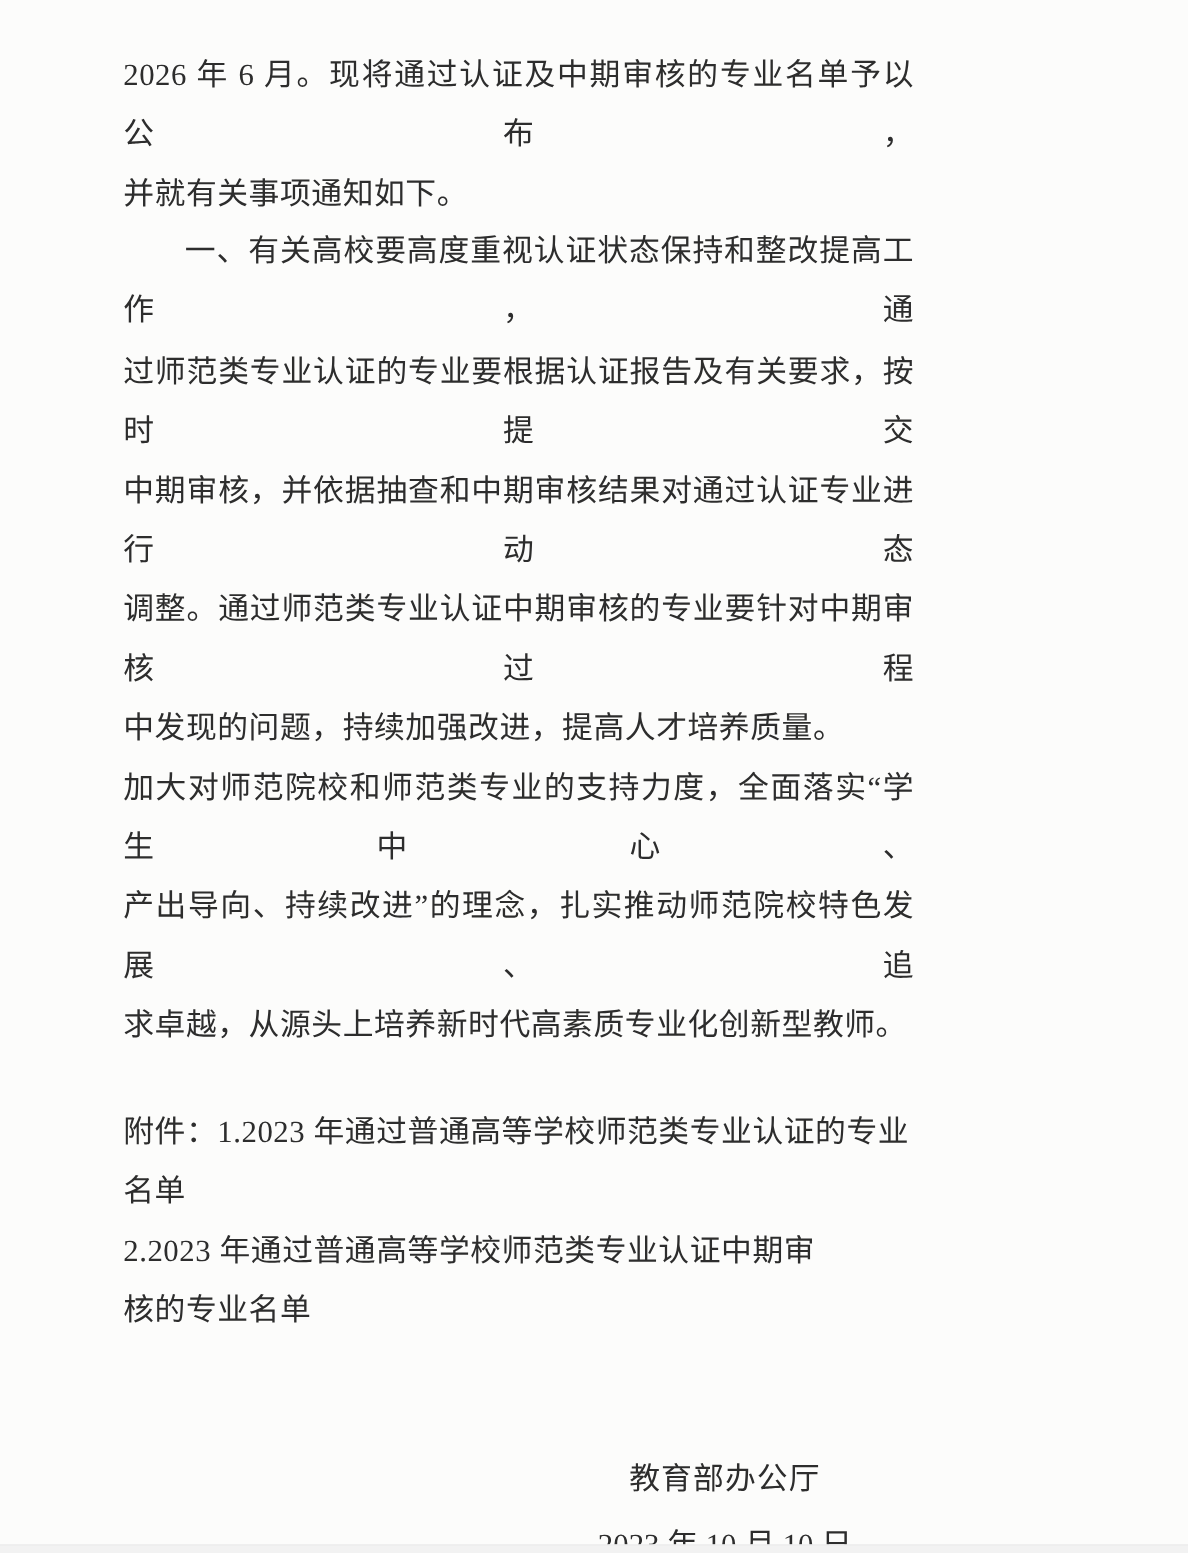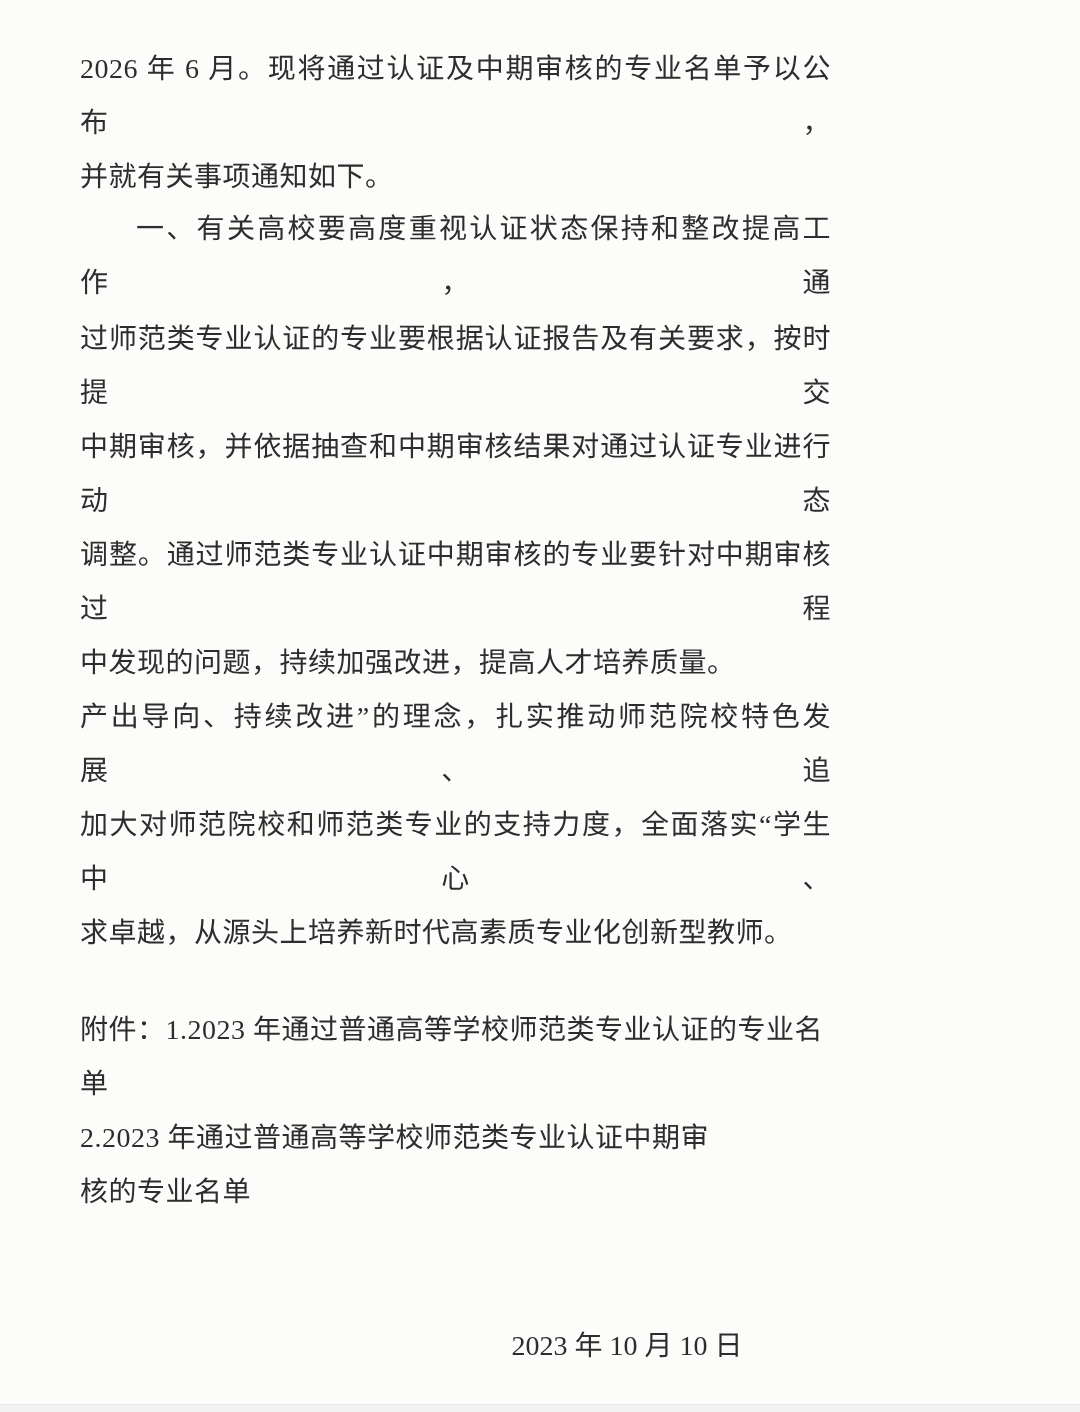--- a/index.html
+++ b/index.html
@@ -13,21 +13,21 @@
     background: #fcfcfb;
     font-family: "Liberation Serif", "DejaVu Serif", serif;
     color: #2d2d2d;
     position: relative;
     overflow: hidden;
   }
   .page {
     position: relative;
     width: 971px;
     height: 1412px;
-    padding: 42px 140px 0 80px;
+    padding: 42px 140px 0 112px;
   }
   .body-text p {
     margin: 0;
     font-size: 28px;
     line-height: 54px;
     letter-spacing: 0.5px;
     white-space: normal;
   }
   
   .jl {
@@ -92,32 +92,33 @@
 <div class="page">
 
   <div class="body-text">
     <p class="jl">2026 年 6 月。现将通过认证及中期审核的专业名单予以公布，</p>
     <p>并就有关事项通知如下。</p>
     <p class="ind jl">一、有关高校要高度重视认证状态保持和整改提高工作，通</p>
     <p class="jl">过师范类专业认证的专业要根据认证报告及有关要求，按时提交</p>
     <p class="jl">中期审核，并依据抽查和中期审核结果对通过认证专业进行动态</p>
     <p class="jl">调整。通过师范类专业认证中期审核的专业要针对中期审核过程</p>
     <p>中发现的问题，持续加强改进，提高人才培养质量。</p>
+    <p class="jl">加大对师范院校和师范类专业的支持力度，全面落实“学生中心、</p>
     <p class="jl">产出导向、持续改进”的理念，扎实推动师范院校特色发展、追</p>
-    <p class="jl">加大对师范院校和师范类专业的支持力度，全面落实“学生中心、</p>
     <p>求卓越，从源头上培养新时代高素质专业化创新型教师。</p>
   </div>
 
   <div class="attachment">
     <p class="att-1"><span>附件：</span><span>1.2023 年通过普通高等学校师范类专业认证的专业名单</span></p>
     <p class="att-2">2.2023 年通过普通高等学校师范类专业认证中期审</p>
     <p class="att-3">核的专业名单</p>
   </div>
 
   <div class="signature">
+    <p class="sig-org">教育部办公厅</p>
     <p class="sig-date">2023 年 10 月 10 日</p>
   </div>
 
   <div class="page-footer">— 2 —</div>
 
   <div class="scan-strip"></div>
 
 </div>
 
 </body></html>

